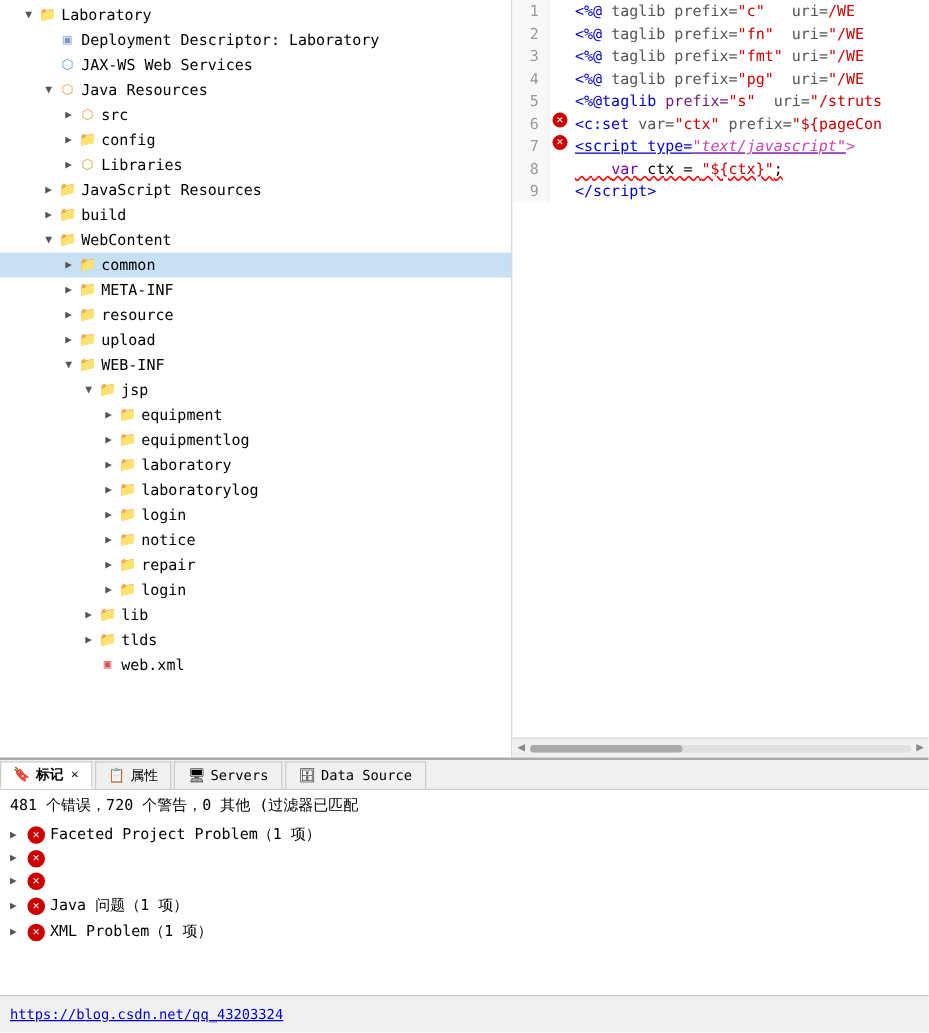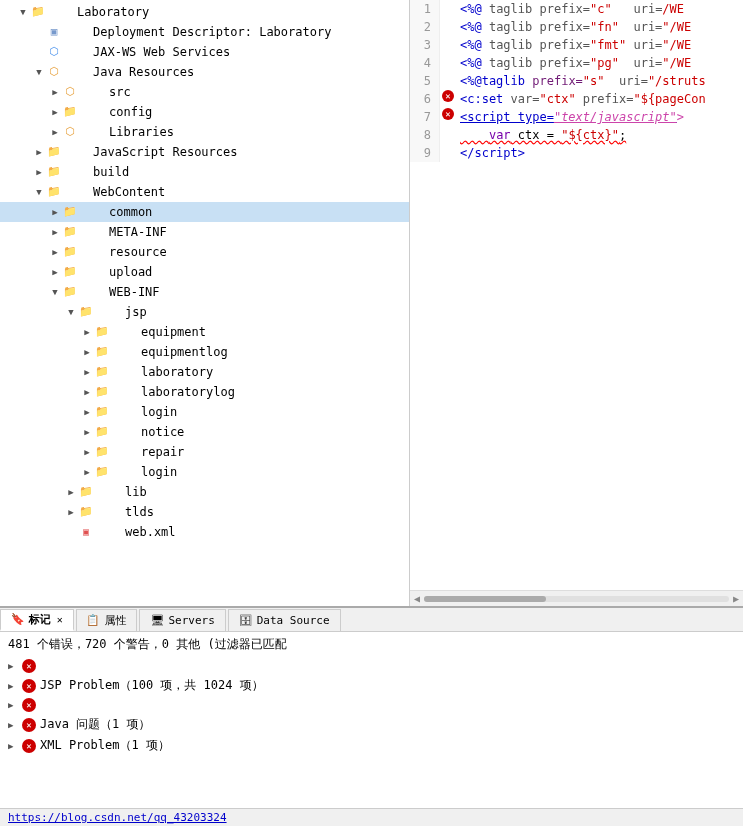--- a/index.html
+++ b/index.html
@@ -64,21 +64,20 @@
       flex-shrink: 0;
       margin-right: 3px;
       font-size: 11px;
       text-align: center;
       line-height: 16px;
     }
 
     .tree-label {
       color: #000;
       font-size: 12px;
-      margin-left: 28px;
     }
 
     .icon-folder { color: #dcb67a; }
     .icon-package { color: #e8a444; }
 
     
     .code-editor {
       flex: 1;
       background: #fff;
       overflow: hidden;
@@ -235,21 +234,21 @@
       justify-content: center;
       margin-right: 4px;
       flex-shrink: 0;
     }
 
     .error-text {
       color: #000;
     }
 
     .status-bar {
-      height: 18px;
+      height: 30px;
       background: #f0f0f0;
       border-top: 1px solid #ccc;
       display: flex;
       align-items: center;
       padding: 0 8px;
       font-size: 11px;
       color: #0000cc;
     }
 
     .horizontal-scroll {
@@ -619,26 +618,26 @@
       <span>Data Source</span>
     </div>
   </div>
 
   <div class="bottom-content">
     <div class="error-summary">481 个错误，720 个警告，0 其他 (过滤器已匹配</div>
 
     <div class="error-row">
       <span class="error-expand">▶</span>
       <span class="error-icon-red">✕</span>
+      <span class="error-text">Faceted Project Problem（1 项）</span>
     </div>
 
     <div class="error-row">
       <span class="error-expand">▶</span>
       <span class="error-icon-red">✕</span>
-      <span class="error-text">JSP Problem（100 项，共 1024 项）</span>
     </div>
 
     <div class="error-row">
       <span class="error-expand">▶</span>
       <span class="error-icon-red">✕</span>
     </div>
 
     <div class="error-row">
       <span class="error-expand">▶</span>
       <span class="error-icon-red">✕</span>

